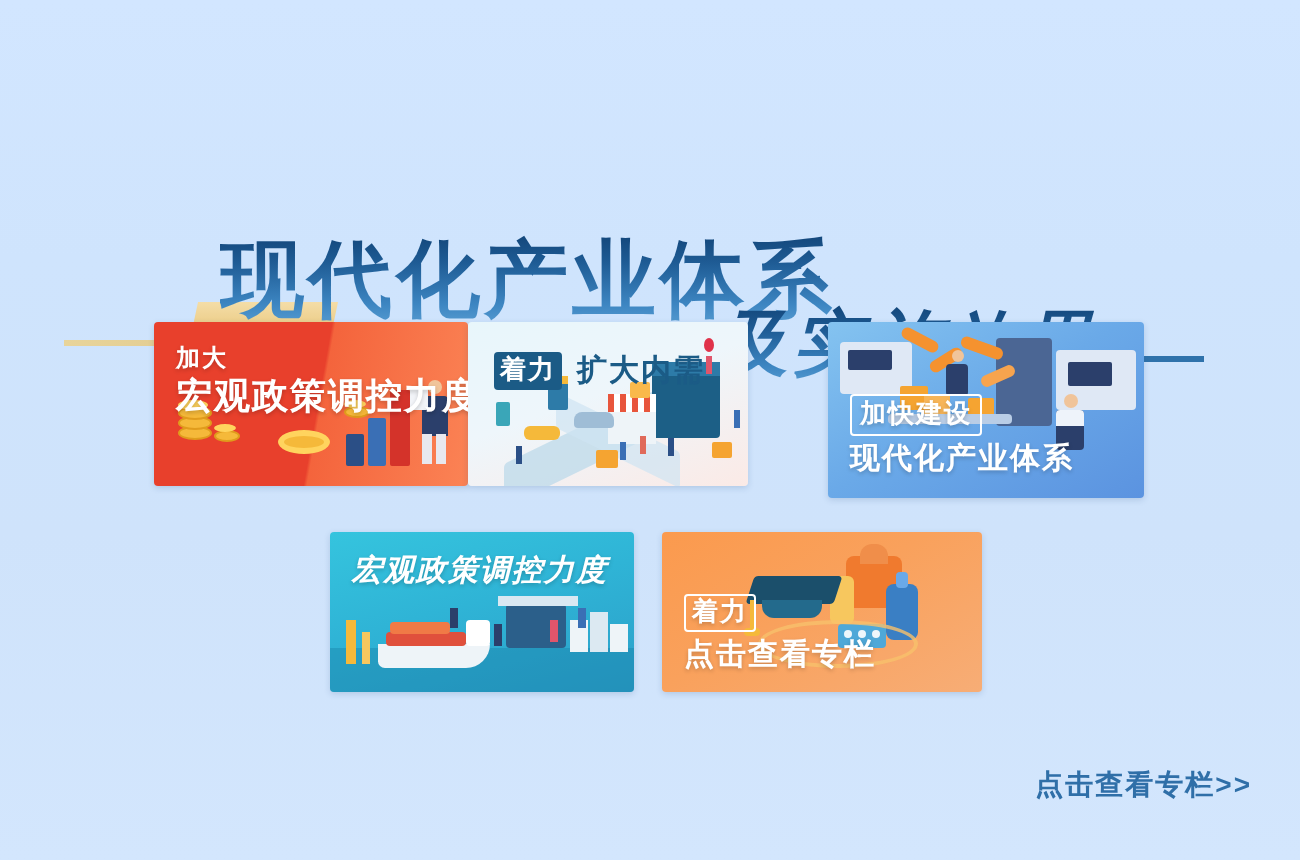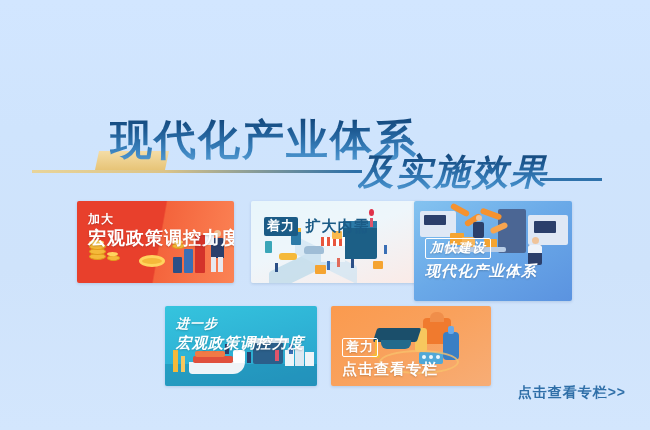--- a/index.html
+++ b/index.html
@@ -42,21 +42,20 @@
   }
   .title-line-1{left:110px;top:60px;font-size:42px;}
   .title-line-2{left:358px;top:96px;font-size:36px;font-style:italic;}
 
   
   .cards{position:absolute;left:0;top:0;width:650px;height:430px;}
 
   .card{
     position:absolute;overflow:hidden;border-radius:2px;
     box-shadow:0 1px 3px rgba(40,80,130,.18);
-    margin-top:40px;
   }
   .card-label{
     position:absolute;z-index:6;color:#ffffff;font-weight:bold;
     line-height:1.28;letter-spacing:1px;white-space:nowrap;
     text-shadow:0 1px 2px rgba(0,0,0,.20);
   }
   .card-label .l1{display:block;font-size:12px;}
   .card-label .l2{display:block;font-size:18px;}
   .boxed{
     display:inline-block;padding:1px 4px;margin-bottom:2px;
@@ -67,24 +66,24 @@
     padding:1px 3px;border-radius:2px;
   }
   .chip-outline{
     display:inline-block;border:1.5px solid #fff;border-radius:2px;
     padding:0 3px;margin-right:2px;
   }
 
   
   .c1{left:77px;top:161px;width:157px;height:82px;
       background:linear-gradient(100deg,#e8402c 0%,#e8402c 52%,#f4643c 53%,#fb8355 100%);}
-  .c2{left:251px;top:161px;width:172px;height:82px;
+  .c2{left:234px;top:161px;width:140px;height:82px;
       background:linear-gradient(160deg,#e8f6fb 0%,#eef6fb 45%,#fbeae6 100%);}
-  .c3{left:414px;top:161px;width:158px;height:100px;
-      background:linear-gradient(150deg,#84c3f0 0%,#6aa9e8 48%,#5b93e0 100%);font-style:italic;}
+  .c3{left:414px;top:161px;width:158px;height:88px;
+      background:linear-gradient(150deg,#84c3f0 0%,#6aa9e8 48%,#5b93e0 100%);}
   .c4{left:165px;top:266px;width:152px;height:80px;
       background:linear-gradient(165deg,#35c4de 0%,#2fb4d6 45%,#2b9fc9 100%);}
   .c5{left:331px;top:266px;width:160px;height:80px;
       background:linear-gradient(150deg,#fb9a4e 0%,#f9a15c 45%,#f7ad76 100%);}
 
   
   .art{position:absolute;inset:0;z-index:1;pointer-events:none;}
   .sh{position:absolute;}
 
   
@@ -243,21 +242,20 @@
 
         <div class="sh" style="left:8px;top:44px;width:5px;height:22px;background:#f5b93a;"></div>
         <div class="sh" style="left:16px;top:50px;width:4px;height:16px;background:#f7c75e;"></div>
 
         <div class="sh" style="left:82px;top:46px;width:4px;height:11px;background:#2b3f6b;"></div>
         <div class="sh" style="left:110px;top:44px;width:4px;height:11px;background:#e0556b;"></div>
         <div class="sh" style="left:124px;top:38px;width:4px;height:10px;background:#3a6fb5;"></div>
         <div class="sh" style="left:60px;top:38px;width:4px;height:10px;background:#2b3f6b;"></div>
       </div>
       <div class="card-label" style="left:11px;top:10px;font-style:italic;">
-        <span class="l1" style="font-size:13px;">进一步</span>
         <span class="l2" style="font-size:15px;">宏观政策调控力度</span>
       </div>
     </div>
 
     <div class="card c5">
       <div class="art">
 
         <div class="sh" style="left:92px;top:12px;width:28px;height:26px;background:#f07a2e;border-radius:4px;"></div>
         <div class="sh" style="left:99px;top:6px;width:14px;height:10px;background:#f08e4a;border-radius:6px 6px 0 0;"></div>
 

